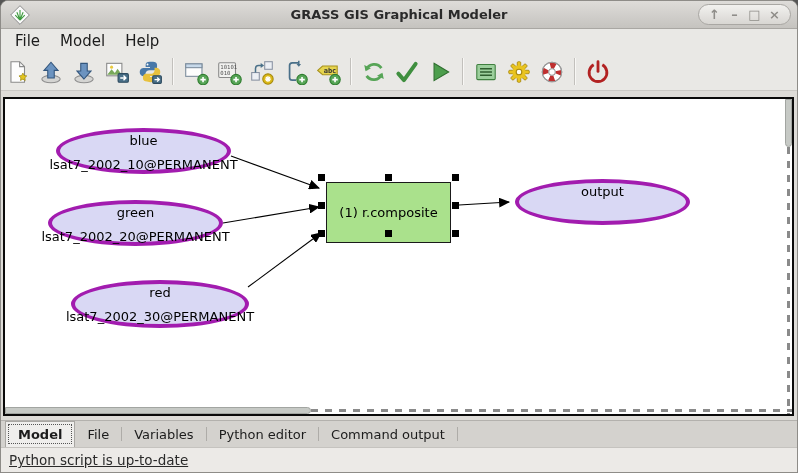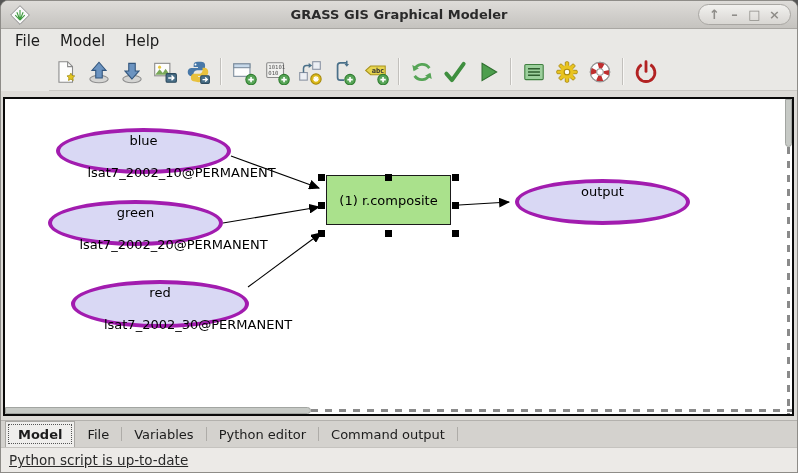--- a/index.html
+++ b/index.html
@@ -36,39 +36,39 @@
   .winbtn {
     width:17px; text-align:center; color:#8f8d89; font-weight:bold;
     font-size:13px; line-height:19px; cursor:default;
   }
   
   .menubar { height:24px; flex:0 0 24px; display:flex; align-items:center; padding-left:4px; background:#e9e8e5; }
   .menuitem { padding:3px 10px; font-size:15px;text-align:right; }
   
   .toolbar {
     height:38px; flex:0 0 38px; display:flex; align-items:center;
-    padding-left:0; background:#e9e8e5; border-bottom:1px solid #cbc9c5;margin-left:48px;
+    padding-left:0; background:#e9e8e5; border-bottom:1px solid #cbc9c5;
   }
   .tbtn { width:33px; height:32px; display:flex; align-items:center; justify-content:center; border-radius:3px; }
   .tsep { width:1px; height:27px; background:#c2c0bc; box-shadow:1px 0 0 #f8f7f5; margin:0 6px; }
   
   .canvas-row { flex:0 0 329px; height:329px; padding:6px 3px 4px 2px; background:#dedcd8; }
   .canvas {
     position:relative; width:100%; height:100%;
     background:#fff; border:2px solid #0a0a0a; overflow:hidden;
   }
   .arrows { position:absolute; left:0; top:0; width:100%; height:100%; }
   .node { position:absolute; text-align:center; line-height:17px; font-size:13px; color:#000; }
   .ellipse {
     background:#d9d8f4; border:4px solid #a21caf; border-radius:50%;
     display:flex; flex-direction:column; align-items:center; justify-content:flex-start;
   }
   .node .val {
-    position:absolute; left:50%; top:32px; transform:translateX(-50%);
-    width:196px; white-space:nowrap; overflow:hidden; text-align:center;margin-left:38px;
+    position:absolute; left:50%; top:24px; transform:translateX(-50%);
+    width:196px; white-space:nowrap; overflow:hidden; text-align:center;
   }
   .node-action {
     background:#aae18c; border:1px solid #1a1a1a;
     display:flex; align-items:center; justify-content:center;
   }
   .handle { position:absolute; width:7px; height:7px; background:#000; }
   .hthumb {
     position:absolute; left:0; bottom:0; height:7px; width:306px;
     background:#c6c9c5; border:1px solid #a2a5a1; border-radius:0 4px 4px 0;
   }
@@ -297,21 +297,21 @@
       <div class="node ellipse" style="left:43px; top:101px; width:175px; height:46px;">
         <div>green</div>
         <div class="val">lsat7_2002_20@PERMANENT</div>
       </div>
 
       <div class="node ellipse" style="left:66px; top:181px; width:178px; height:48px;">
         <div>red</div>
         <div class="val">lsat7_2002_30@PERMANENT</div>
       </div>
 
-      <div class="node node-action" style="left:321px; top:76px; width:125px; height:50px;">
+      <div class="node node-action" style="left:321px; top:83px; width:125px; height:61px;">
         <div>(1) r.composite</div>
       </div>
 
       <div class="handle" style="left:313px; top:75px;"></div>
       <div class="handle" style="left:380px; top:75px;"></div>
       <div class="handle" style="left:447px; top:75px;"></div>
       <div class="handle" style="left:313px; top:103px;"></div>
       <div class="handle" style="left:447px; top:103px;"></div>
       <div class="handle" style="left:313px; top:131px;"></div>
       <div class="handle" style="left:380px; top:131px;"></div>

